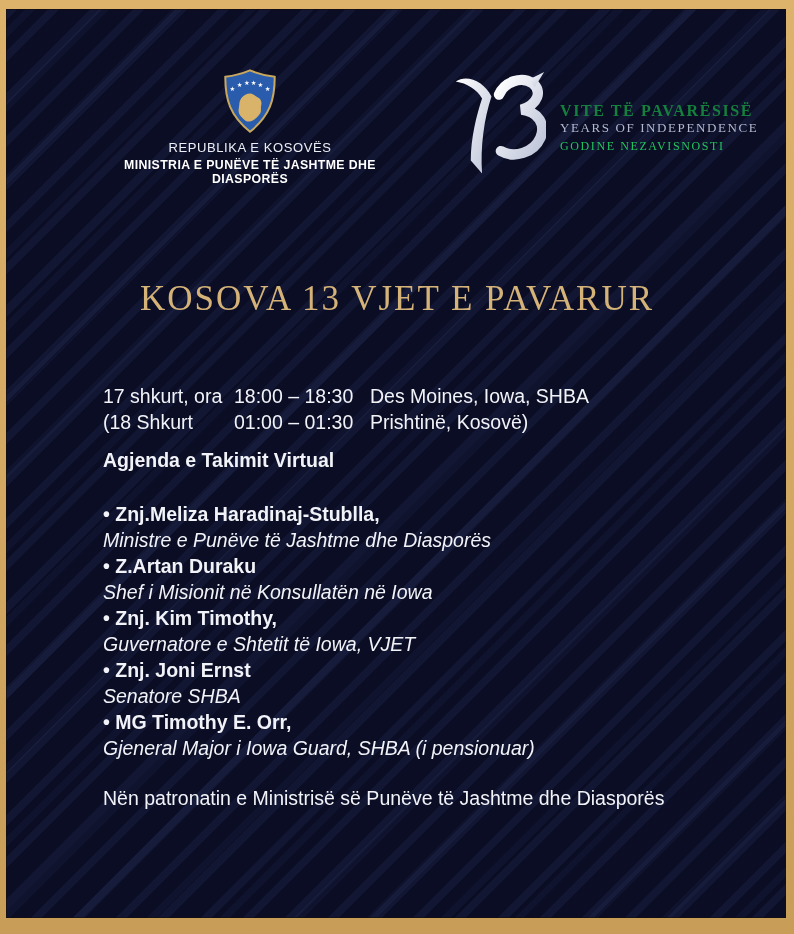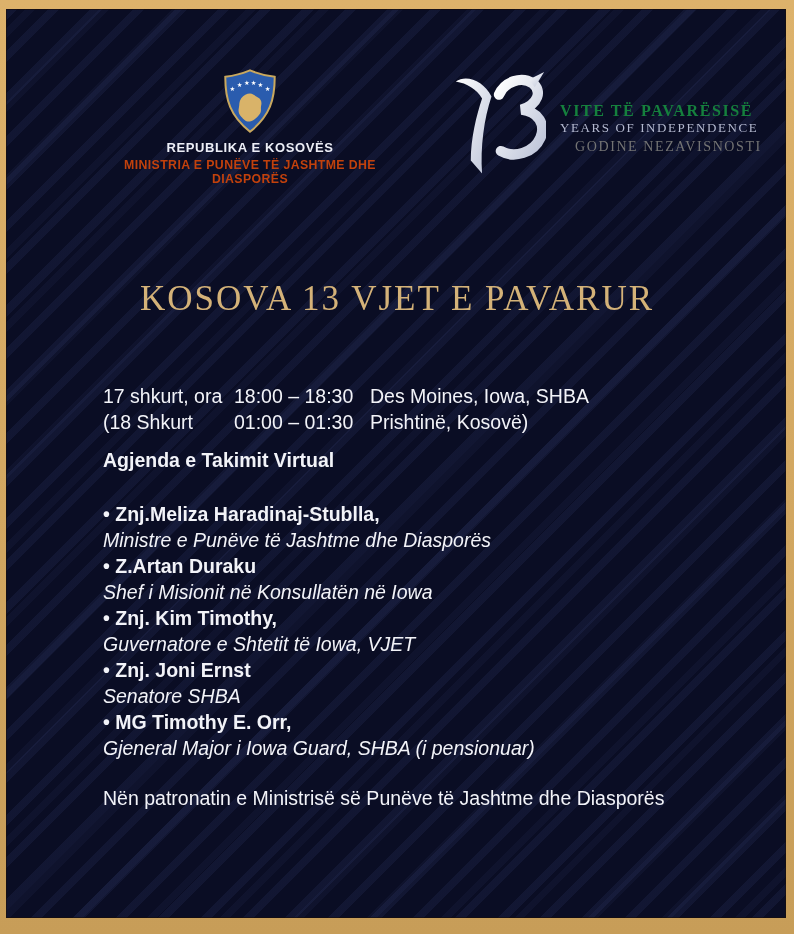--- a/index.html
+++ b/index.html
@@ -18,30 +18,30 @@
     background-image:
       repeating-linear-gradient(135deg, rgba(100,120,205,0.085) 0px, rgba(100,120,205,0.085) 8px, rgba(0,0,0,0) 8px, rgba(0,0,0,0) 30px),
       repeating-linear-gradient(135deg, rgba(0,0,0,0) 0px, rgba(0,0,0,0) 14px, rgba(110,130,215,0.05) 14px, rgba(110,130,215,0.05) 21px, rgba(0,0,0,0) 21px, rgba(0,0,0,0) 52px);
     box-shadow: inset 0 0 0 1px rgba(25,14,8,0.55);
   }
   .layer { position:absolute; inset:0; color:#f2f3f8; }
 
   
   .ministry { position:absolute; left:85px; top:68px; width:330px; text-align:center; }
   .ministry svg { display:block; margin:0 auto; }
-  .ministry .l1 { margin-top:5px; font-size:13px; letter-spacing:0.6px; font-weight:bold; color:#eceef6; }
-  .ministry .l2 { margin-top:3px; font-size:12.3px; letter-spacing:0.4px; font-weight:bold; color:#c2410c; }
+  .ministry .l1 { margin-top:5px; font-size:13px; letter-spacing:0.6px; font-weight:normal; color:#eceef6; }
+  .ministry .l2 { margin-top:3px; font-size:12.3px; letter-spacing:0.4px; font-weight:bold; color:#ffffff; }
 
   
   .anniv { position:absolute; left:452px; top:70px; display:flex; align-items:flex-start; }
   .anniv .bird { flex:0 0 auto; }
   .anniv .txt { margin-left:14px; margin-top:32px; font-family:"Liberation Serif", serif; }
   .anniv .t1 { font-size:16px; font-weight:bold; letter-spacing:1.6px; color:#15803d; }
   .anniv .t2 { font-size:13px; letter-spacing:1.6px; color:#b4b9cf; }
-  .anniv .t3 { margin-top:3px; font-size:14px; letter-spacing:1.6px; color:#737373;margin-left:15px; }
+  .anniv .t3 { margin-top:3px; font-size:12px; letter-spacing:1.6px; color:#22c55e; }
 
   
   .title {
     position:absolute; top:279px; left:0; width:100%;
     text-align:center; font-family:"Liberation Serif", serif;
     font-size:35px; letter-spacing:2px; color:#d4b278; white-space:nowrap;
   }
 
   
   .content { position:absolute; left:103px; top:383px; width:620px; font-size:19.5px; }

